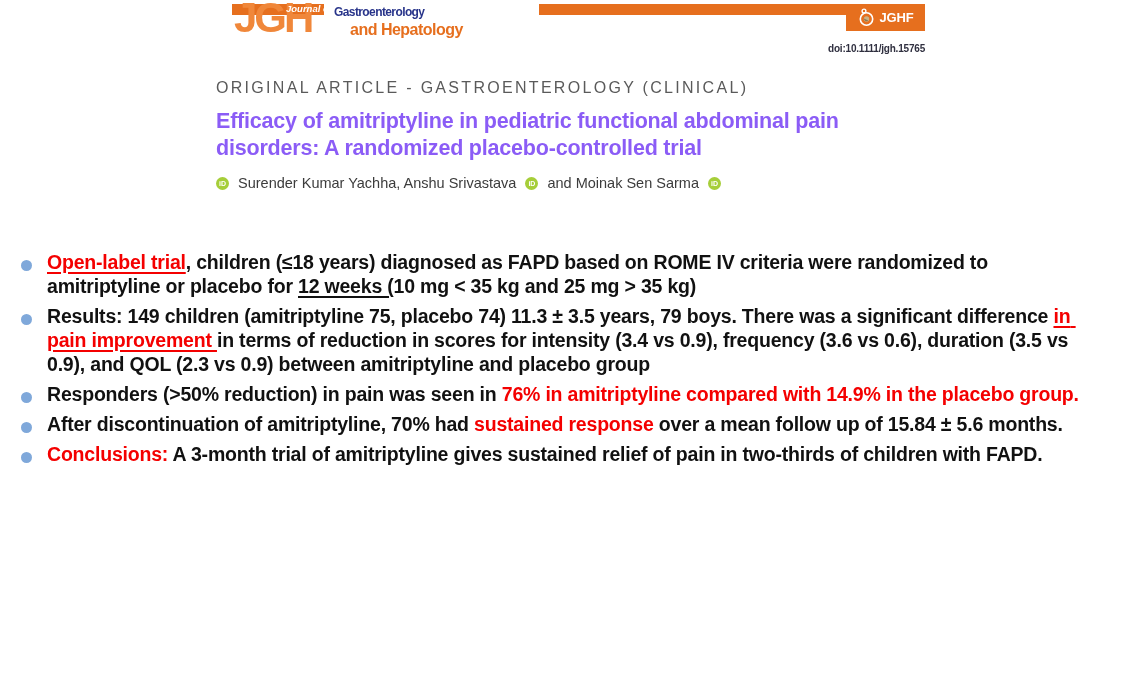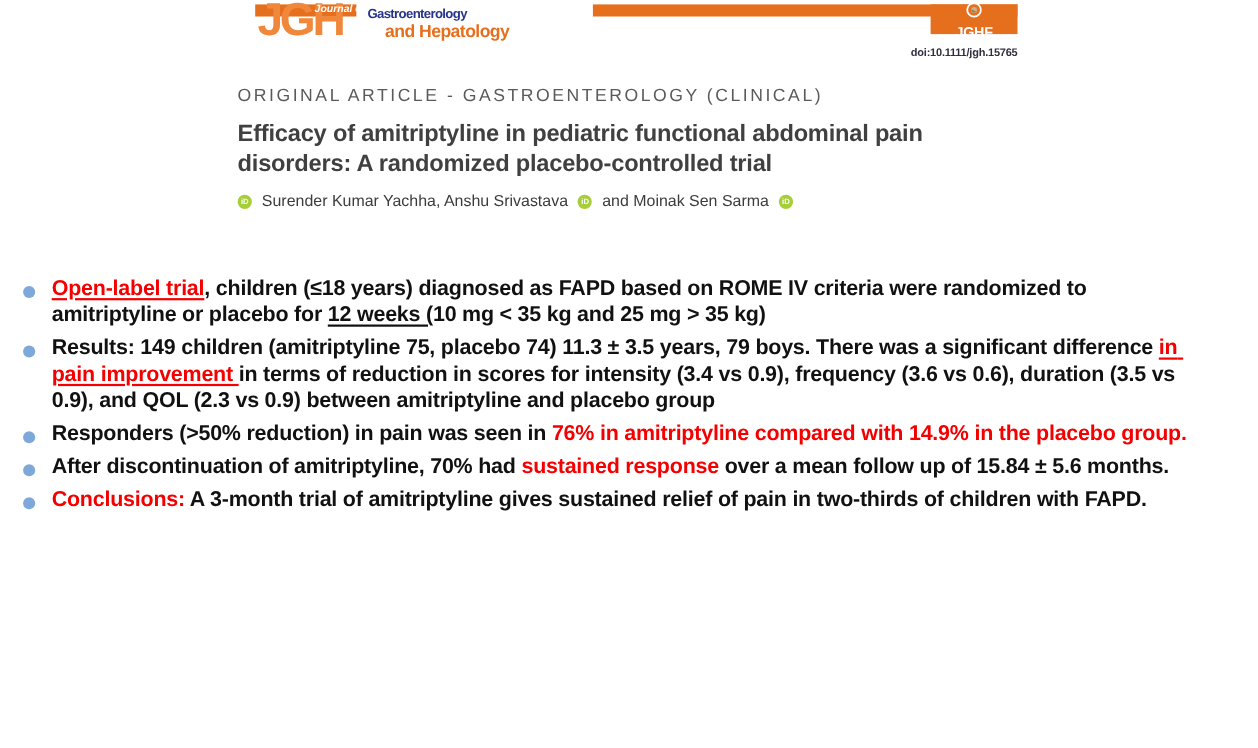--- a/index.html
+++ b/index.html
@@ -14,29 +14,29 @@
   .jgh-letters { position:absolute; left:2px; top:-2px; font-size:42px; line-height:40px;
                  font-weight:bold; letter-spacing:-3px; color:var(--orange-light); }
   .journal-of { position:absolute; left:54px; top:3px; color:#fff; font-size:9.5px;
                 font-weight:bold; font-style:italic; z-index:3; }
   .name-panel { position:absolute; left:92px; top:0; width:215px; height:42px;
                 background:#fff; z-index:2; padding:4px 0 0 10px; }
   .name1 { font-size:12px; line-height:17px; font-weight:bold; letter-spacing:-0.6px; color:var(--navy); }
   .name2 { font-size:16px; line-height:17px; font-weight:bold; letter-spacing:-0.5px;
            color:var(--orange); margin-left:16px; }
   .jghf-block { position:absolute; right:0; top:4px; width:79px; height:27px; background:var(--orange);
-                display:flex; align-items:center; justify-content:center; gap:5px;flex-direction:column; }
+                display:flex; align-items:center; justify-content:center; gap:5px; }
   .jghf-text { color:#fff; font-weight:bold; font-size:13px; letter-spacing:-0.2px; }
 
   .doi-row { text-align:right; margin-top:7px; font-size:10px; font-weight:bold;
              color:#2f2f3f; letter-spacing:-0.2px; }
 
   .category { margin-top:25px; font-size:16px; letter-spacing:2.3px; color:#5a5a5a; }
   .title { margin-top:11px; font-size:21.5px; line-height:27px; font-weight:bold;
-           color:#404040; letter-spacing:-0.2px; }
+           color:#8b5cf6; letter-spacing:-0.2px; }
   .authors { margin-top:13px; font-size:14.5px; color:#3c3c3c; display:flex;
              align-items:center; gap:5px; white-space:pre; }
   .orcid { display:inline-flex; width:13px; height:13px; border-radius:50%;
            background:var(--orcid-green); color:#fff; font-size:7px; font-weight:bold;
            align-items:center; justify-content:center; flex:none; }
   .affiliation { margin-top:9px; font-size:12px; color:#4a4a4a; letter-spacing:-0.1px; }
 
   
   .bullets { position:absolute; left:14px; top:250px; width:1066px; list-style:none; }
   .bullets li { display:flex; margin-bottom:6px; }

